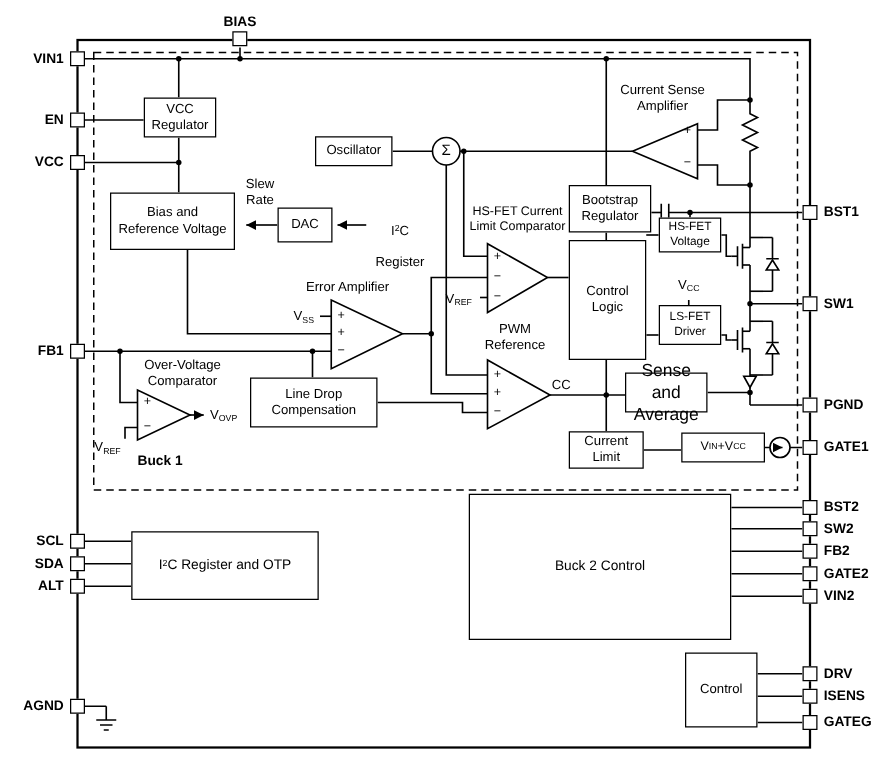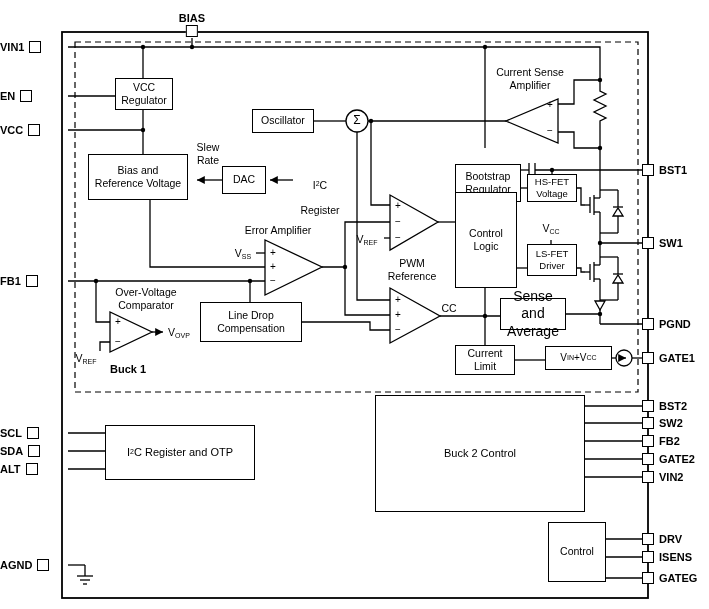--- a/index.html
+++ b/index.html
@@ -13,21 +13,21 @@
   .block{position:absolute;border:1.5px solid #000;background:#fff;display:flex;align-items:center;justify-content:center;
          text-align:center;font-size:10.5px;line-height:1.25;white-space:pre-line}
   .lbl{position:absolute;font-size:10.5px;line-height:1.2;text-align:center;white-space:pre-line;transform:translateX(-50%)}
   .lbl.noc{transform:none}
   .lbl .ln{display:block}
   .sg{position:absolute;transform:translate(-50%,-50%);font-size:10px;line-height:1}
   sub{font-size:7px;vertical-align:-2px}
   sup{font-size:7px;vertical-align:3px}
   .pin{position:absolute;display:flex;align-items:center;font-size:11px;font-weight:bold;height:16px;gap:5px}
   .pin-box{width:12px;height:12px;border:1.5px solid #000;background:#fff;flex:none}
-  .pin.left{left:0;width:68px;}
+  .pin.left{left:0;width:68px;justify-content:flex-end}
   .pin.right{left:642px}
   .pin.top{flex-direction:column;gap:1px;height:auto;transform:translateX(-50%)}
   .bold{font-weight:bold;font-size:11px}
 </style>
 </head>
 <body>
 
 <div class="stage">
 
   <svg class="wires" width="709" height="609" viewBox="0 0 709 609">
@@ -269,21 +269,21 @@
       <span class="pin-box"></span>
       <span>GATEG</span>
     </div>
 
   <div class="block" style="left:115px;top:78px;width:58px;height:32px">VCC
 Regulator</div>
   <div class="block" style="left:252px;top:109px;width:62px;height:24px">Oscillator</div>
   <div class="block" style="left:88px;top:154px;width:100px;height:46px">Bias and
 Reference Voltage</div>
   <div class="block" style="left:222px;top:166px;width:44px;height:28px">DAC</div>
-  <div class="block" style="left:455px;top:164px;width:66px;height:38px">Bootstrap
+  <div class="block" style="left:455px;top:148px;width:66px;height:38px">Bootstrap
 Regulator</div>
   <div class="block" style="left:455px;top:192px;width:62px;height:96px">Control
 Logic</div>
   <div class="block" style="left:527px;top:174px;width:50px;height:28px;font-size:9.5px">HS-FET
 Voltage</div>
   <div class="block" style="left:527px;top:244px;width:50px;height:32px;font-size:9.5px">LS-FET
 Driver</div>
   <div class="block" style="left:500px;top:298px;width:66px;height:32px;font-size:14px">Sense and
 Average</div>
   <div class="block" style="left:455px;top:345px;width:60px;height:30px">Current
@@ -300,20 +300,22 @@
   <div class="block" style="left:548px;top:522px;width:58px;height:60px">Control</div>
 
   <div class="lbl" style="left:530px;top:66px">Current Sense
 Amplifier</div>
   <div class="lbl" style="left:208px;top:141px">Slew
 Rate</div>
   <div class="lbl" style="left:320px;top:166px">
     <span class="ln"><span>I</span><sup>2</sup><span>C</span></span>
     <span class="ln">Register</span>
   </div>
+  <div class="lbl" style="left:414px;top:164px;font-size:10px">HS-FET Current
+Limit Comparator</div>
   <div class="lbl" style="left:278px;top:224px">Error Amplifier</div>
   <div class="lbl" style="left:412px;top:257px">PWM
 Reference</div>
   <div class="lbl" style="left:146px;top:286px">Over-Voltage
 Comparator</div>
   <div class="lbl noc bold" style="left:110px;top:363px">Buck 1</div>
   <div class="lbl" style="left:449px;top:302px">CC</div>
   <div class="lbl" style="left:357px;top:113px;font-size:12px">Σ</div>
 
   <div class="lbl" style="left:367px;top:233px"><span>V</span><sub>REF</sub></div>

